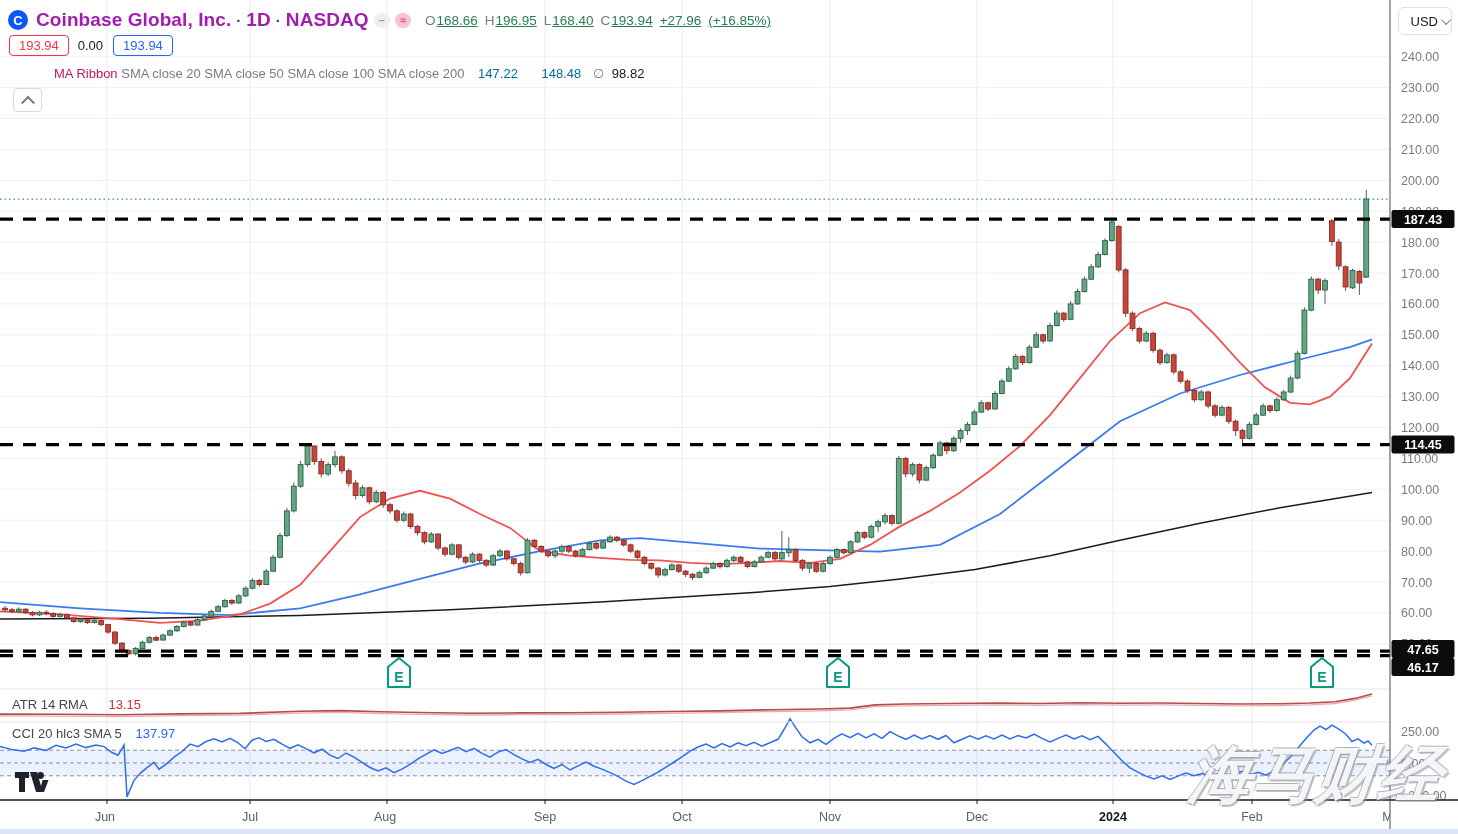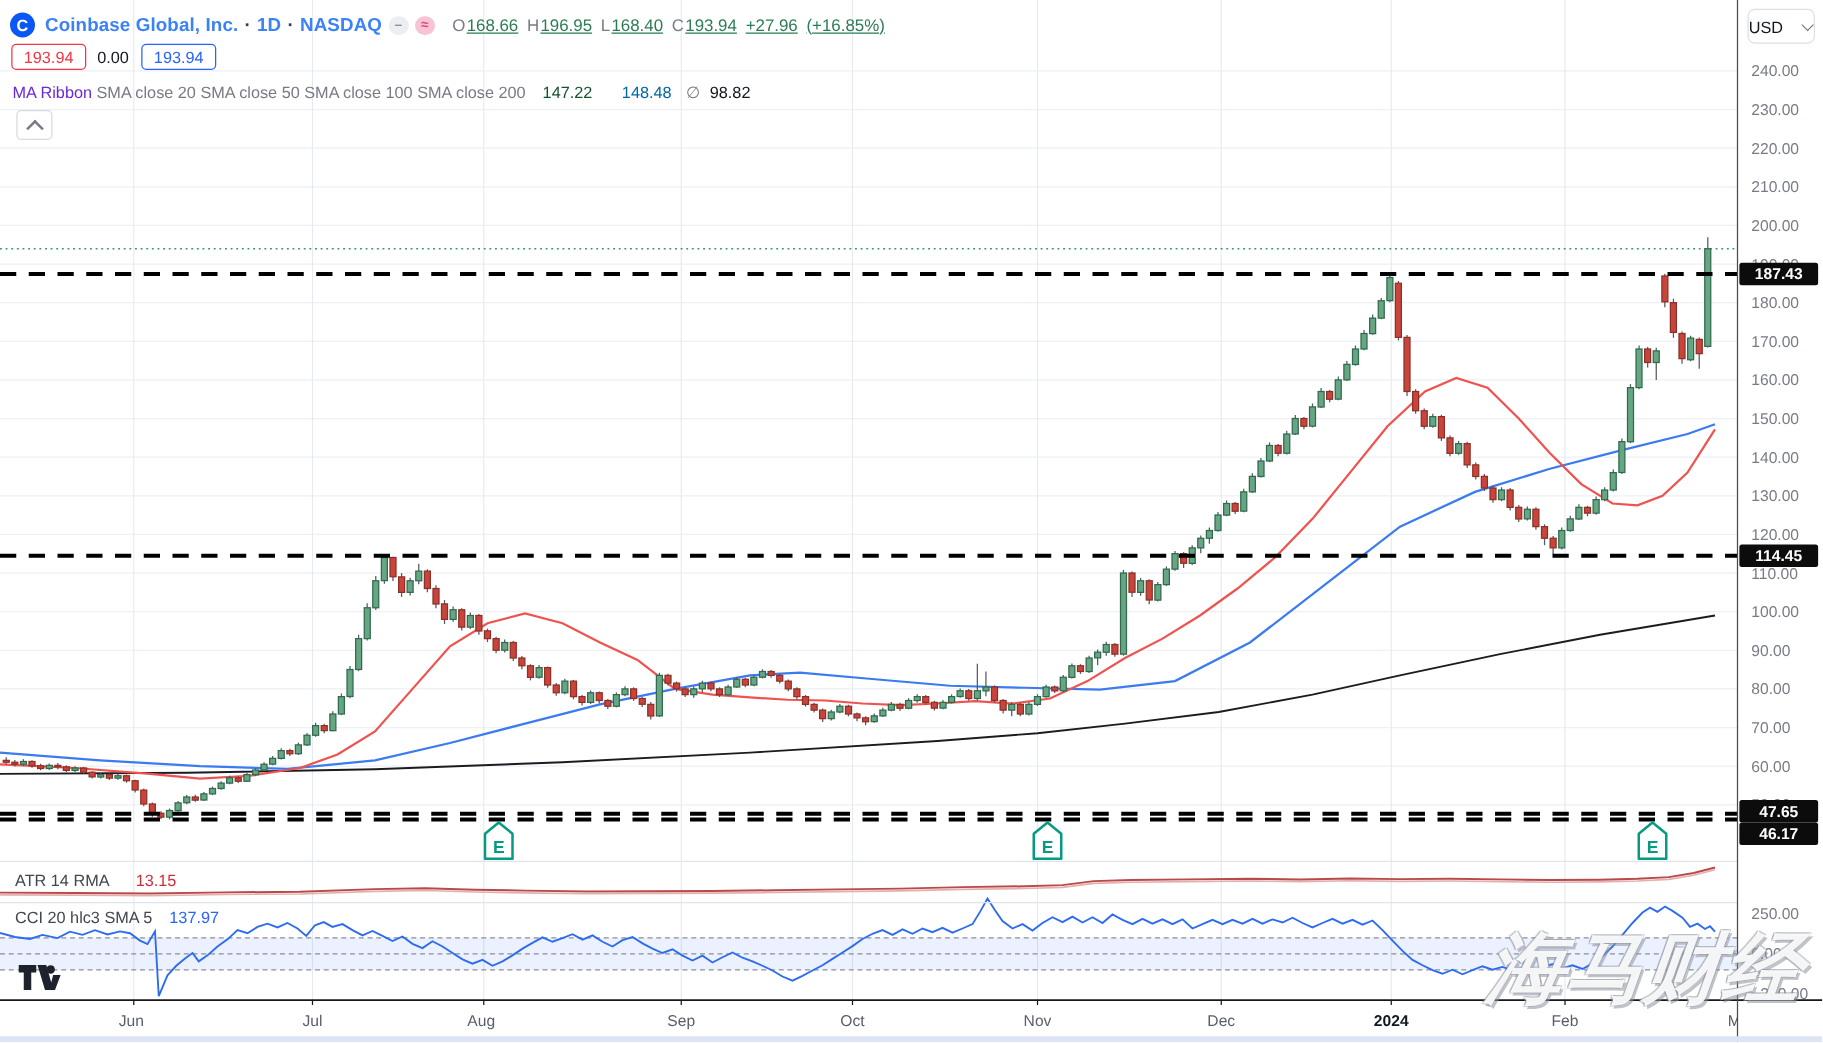--- a/index.html
+++ b/index.html
@@ -3,46 +3,46 @@
 <meta charset="utf-8">
 <style>
   html,body{margin:0;padding:0;background:#fff;}
   .root{position:relative;width:1458px;height:834px;background:#fff;overflow:hidden;
         font-family:"Liberation Sans","DejaVu Sans",sans-serif;-webkit-font-smoothing:antialiased;}
   svg#chart{position:absolute;left:0;top:0;z-index:1;}
   .hdr{position:absolute;z-index:10;white-space:nowrap;}
   .row1{left:8px;top:8px;height:24px;display:flex;align-items:center;}
   .logo{width:20px;height:20px;border-radius:50%;background:#0b57f5;color:#fff;font-weight:bold;
         font-size:13px;display:inline-flex;align-items:center;justify-content:center;margin-right:8px;}
-  .title{font-size:15px;font-weight:600;color:#3b82f6;letter-spacing:.1px;}
+  .title{font-size:19px;font-weight:600;color:#a21caf;letter-spacing:.1px;}
   .sep{color:#313b5e;font-size:15px;font-weight:600;margin:0 5px;}
   .pill{height:15px;border-radius:8px;display:inline-flex;align-items:center;justify-content:center;
         font-size:11px;margin-left:5px;padding:0 5px;}
   .pill.dash{background:#edeef2;color:#8b919e;font-weight:bold;}
   .pill.approx{background:#f9c3d6;color:#e0487c;font-weight:bold;}
   .ohlc{margin-left:14px;font-size:13.5px;color:#787b86;}
   .ohlc b{font-weight:normal;color:#2a7d52;margin-right:7px;text-decoration:underline;}
   .ohlc .lt{margin-right:1px;}
   .row2{left:9px;top:35px;display:flex;align-items:center;font-size:13px;}
   .chip{border:1px solid;border-radius:4px;padding:2px 9px;font-size:13px;line-height:15px;background:#fff;}
   .chip.red{border-color:#f23645;color:#f23645;}
   .chip.blue{border-color:#2962ff;color:#2962ff;margin-left:10px;}
   .spread{color:#131722;margin-left:9px;}
   .row3{left:10px;top:66px;font-size:13px;color:#787b86;}
-  .row3 .nm{color:#6d28d9;}
-  .row3 .v1{color:#14532d;margin-left:10px;}
+  .row3 .nm{color:#be185d;margin-left:44px;}
+  .row3 .v1{color:#0369a1;margin-left:10px;}
   .row3 .v2{color:#0369a1;margin-left:20px;}
   .row3 .avg{color:#787b86;margin-left:8px;}
   .row3 .v3{color:#131722;margin-left:4px;margin-top:36px;}
   .collapse{position:absolute;left:13px;top:88px;width:27px;height:22px;border:1px solid #d7dae2;
         border-radius:4px;background:#fff;z-index:10;display:flex;align-items:center;justify-content:center;}
   .chev{width:8px;height:8px;border-left:2px solid #787b86;border-top:2px solid #787b86;
         transform:rotate(45deg) translate(2px,2px);}
   .usd{position:absolute;left:1398px;top:7px;width:52px;height:26px;border:1px solid #dcdfe6;border-radius:6px;
-        background:#fff;z-index:10;display:flex;align-items:center;justify-content:space-between;font-size:13px;color:#131722;}
+        background:#fff;z-index:10;display:flex;align-items:center;justify-content:flex-end;font-size:13px;color:#131722;}
   .caret{width:6px;height:6px;border-left:1.6px solid #787b86;border-bottom:1.6px solid #787b86;
         transform:rotate(-45deg) translateY(-2px);margin-left:6px;}
   .pane-label{position:absolute;z-index:4;font-size:13px;white-space:nowrap;color:#42464f;}
   .pane-label .val-red{color:#cc2f3c;margin-left:18px;}
   .pane-label .val-blue{color:#2962ff;margin-left:10px;}
   .tvlogo{position:absolute;left:14px;top:770px;z-index:4;}
   .wm-cn{position:absolute;left:1190px;top:733px;z-index:6;font-size:62px;font-weight:bold;font-style:italic;
         white-space:nowrap;color:rgba(255,255,255,.90);letter-spacing:1px;transform:skewX(-6deg);
         text-shadow:2px 2px 0 rgba(140,146,158,.55),-1px -1px 0 rgba(140,146,158,.45),
                     1px -1px 0 rgba(140,146,158,.45),-1px 1px 0 rgba(140,146,158,.45);}

